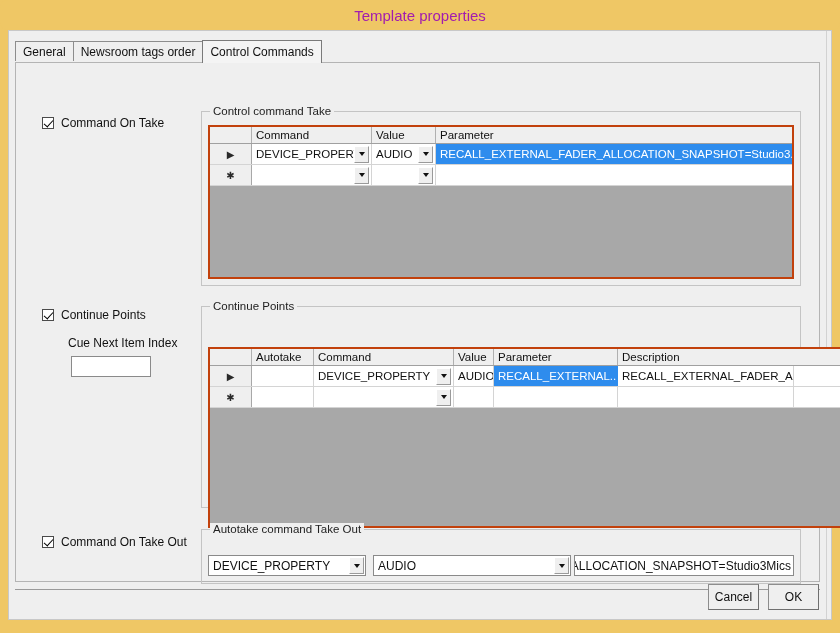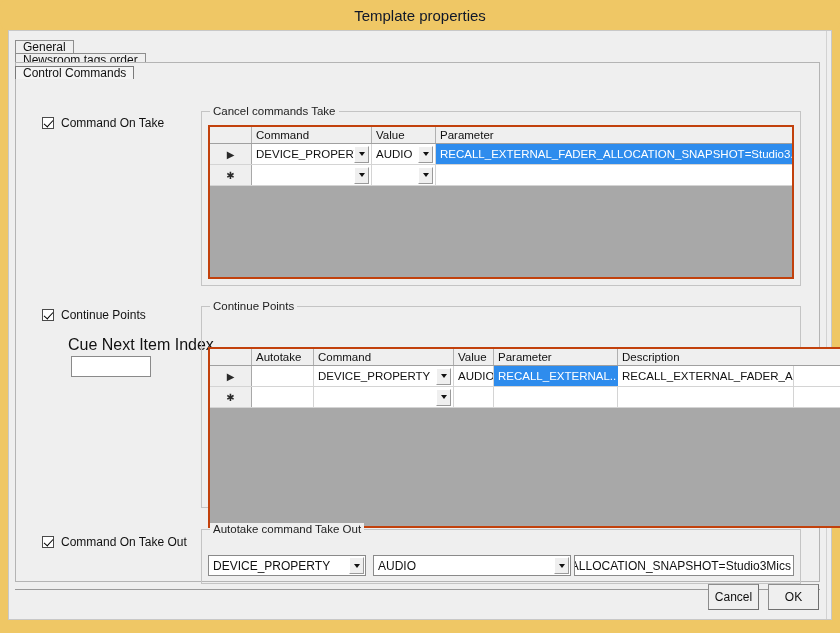--- a/index.html
+++ b/index.html
@@ -17,21 +17,21 @@
     background: #efc765;
     box-sizing: border-box;
     overflow: hidden;
   }
   
   .titlebar {
     position: absolute;
     left: 0; top: 0;
     width: 840px; height: 30px;
     background: #efc765;
-    color: #0f172a;
+    color: #a21caf;
     font-size: 15px;
     display: flex;
     align-items: center;
     justify-content: center;
     user-select: none;
     border-radius: 8px;
   }
   
   .dialog {
     position: absolute;
@@ -48,22 +48,21 @@
     background: #efefef;
     border-left: 1px solid #d2d2d2;
     box-sizing: border-box;
   }
   
   .tabstrip {
     position: absolute;
     left: 6px; top: 9px;
     height: 22px;
     display: flex;
-    align-items: flex-start;
-    flex-direction: column;
+    align-items: center;
   }
   .tab {
     height: 20px;
     padding: 0 7px;
     font-size: 12px;
     color: #111;
     background: #efefef;
     border: 1px solid #8d8d8d;
     border-bottom: none;
     display: flex;
@@ -266,21 +265,21 @@
   .caret-bar {
     display: inline-block;
     width: 1px;
     height: 13px;
     background: #000;
     vertical-align: middle;
     margin-left: 0px;
   }
   .label-static {
     position: absolute;
-    font-size: 16px;
+    font-size: 12px;
     color: #111;
     white-space: nowrap;
   }
   
   .footer-sep {
     position: absolute;
     left: 6px; top: 558px;
     width: 805px; height: 0;
     border-top: 1px solid #9a9a9a;
   }
@@ -326,21 +325,21 @@
     </div>
 
     <div class="tabpage">
 
       <div class="cb-row" style="left:26px; top:53px;">
         <span class="cbox checked"></span>
         <span>Command On Take</span>
       </div>
 
       <div class="groupbox" style="left:185px; top:48px; width:600px; height:175px;">
-        <span class="gb-title">Cancel commands Take</span>
+        <span class="gb-title">Control command Take</span>
       </div>
 
       <div class="grid" style="left:192px; top:62px; width:586px; height:154px;">
 
         <div class="grid-hdr">
           <div class="hc" style="width:42px;"></div>
           <div class="hc" style="width:120px;">Command</div>
           <div class="hc" style="width:64px;">Value</div>
           <div class="hc" style="width:358px; border-right:none;">Parameter</div>
         </div>

